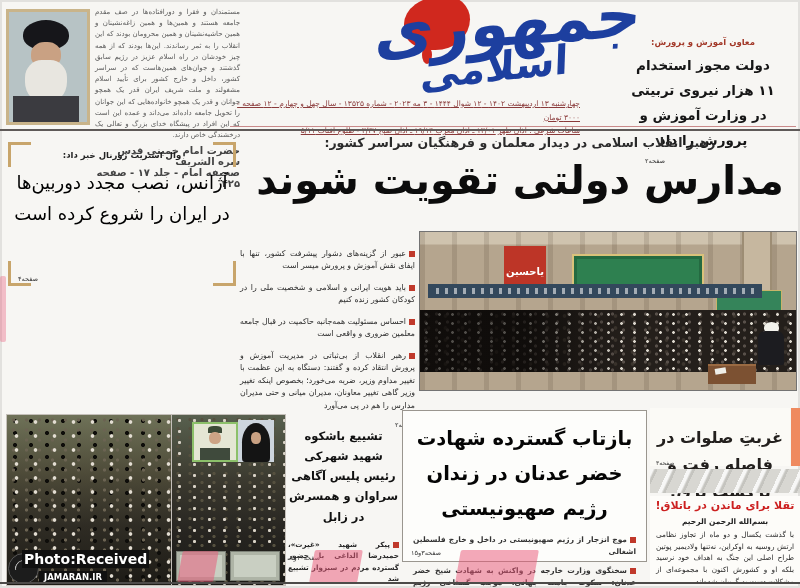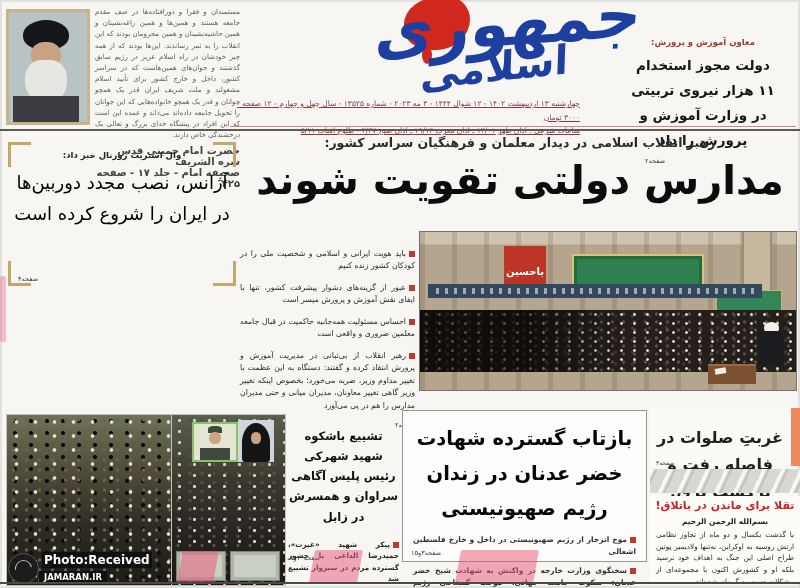--- a/index.html
+++ b/index.html
@@ -91,21 +91,21 @@
   .pm-paper{position:absolute;top:2px;left:7px;width:11px;height:6px;background:#efeee8;transform:rotate(-9deg);}
 
   
   .photo-left{left:6px;top:414px;width:164px;height:170px;overflow:hidden;border:1px solid #c5c0ba;
       background:linear-gradient(180deg,#6f7258 0%,#4d4a38 35%,#2f2c24 65%,#1d1b16 100%);}
   .photo-left:before{content:"";position:absolute;inset:0;
       background-image:radial-gradient(circle,#e3ddd2 1.4px,transparent 2.2px),
         radial-gradient(circle,#6b6352 1.2px,transparent 2px),
         radial-gradient(circle,#0e0d0a 1.6px,transparent 2.4px);
       background-size:19px 14px,13px 10px,16px 12px;}
-  .credit1{position:absolute;left:35px;bottom:17px;background:#101010;color:#fff;font-size:12px;
+  .credit1{position:absolute;left:15px;bottom:17px;background:#101010;color:#fff;font-size:14px;
            padding:1px 2px;direction:ltr;font-weight:bold;}
   .credit2{position:absolute;left:32px;bottom:2px;background:#101010;color:#fff;font-size:8.5px;
            padding:1px 5px;direction:ltr;font-weight:bold;}
   .jam-logo{position:absolute;left:1px;bottom:1px;width:29px;height:29px;border-radius:50%;background:#1c1c1c;border:1px solid #555;}
   .jam-logo:after{content:"";position:absolute;inset:6px;border:1.5px solid rgba(255,255,255,.7);border-radius:50%;border-right-color:transparent;border-bottom-color:transparent;transform:rotate(35deg);}
 
   .photo-mid{left:171px;top:414px;width:113px;height:170px;overflow:hidden;border:1px solid #c5c0ba;
       background:linear-gradient(180deg,#58604e 0%,#3a382e 40%,#262420 70%,#1a1915 100%);}
   .photo-mid:before{content:"";position:absolute;inset:0;
       background-image:radial-gradient(circle,#d8d2c6 1.2px,transparent 2px),
@@ -205,22 +205,22 @@
     <span class="corner c-tl"></span>
     <span class="corner c-br"></span>
     <span class="corner c-bl"></span>
     <div class="box-kicker">وال استریت ژورنال خبر داد:</div>
     <div class="box1-title">آژانس، نصب مجدد دوربین‌ها در ایران را شروع کرده است</div>
     <div class="box-page">صفحه۴</div>
   </div>
 
 
   <div class="abs bullets">
+    <div class="bullet"><span class="sq"></span><span>عبور از گزینه‌های دشوار پیشرفت کشور، تنها با ایفای نقش آموزش و پرورش میسر است</span></div>
     <div class="bullet"><span class="sq"></span><span>باید هویت ایرانی و اسلامی و شخصیت ملی را در کودکان کشور زنده کنیم</span></div>
-    <div class="bullet"><span class="sq"></span><span>عبور از گزینه‌های دشوار پیشرفت کشور، تنها با ایفای نقش آموزش و پرورش میسر است</span></div>
     <div class="bullet"><span class="sq"></span><span>احساس مسئولیت همه‌جانبه حاکمیت در قبال جامعه معلمین ضروری و واقعی است</span></div>
     <div class="bullet"><span class="sq"></span><span>رهبر انقلاب از بی‌ثباتی در مدیریت آموزش و پرورش انتقاد کرده و گفتند: دستگاه به این عظمت با تغییر مداوم وزیر، ضربه می‌خورد؛ بخصوص اینکه تغییر وزیر گاهی تغییر معاونان، مدیران میانی و حتی مدیران مدارس را هم در پی می‌آورد</span></div>
     <div class="bullets-page">صفحه۲</div>
   </div>
 
   <div class="abs photo-main">
     <div class="pm-wall"></div>
     <div class="pm-tiles"></div>
     <div class="pm-colright"></div>
     <div class="pm-greenbanner"></div>

